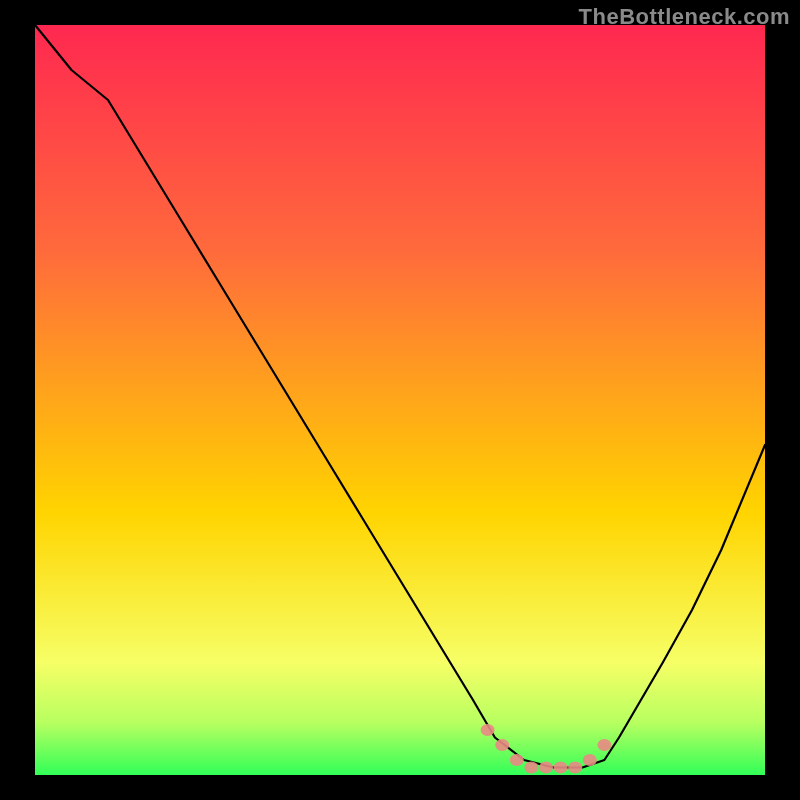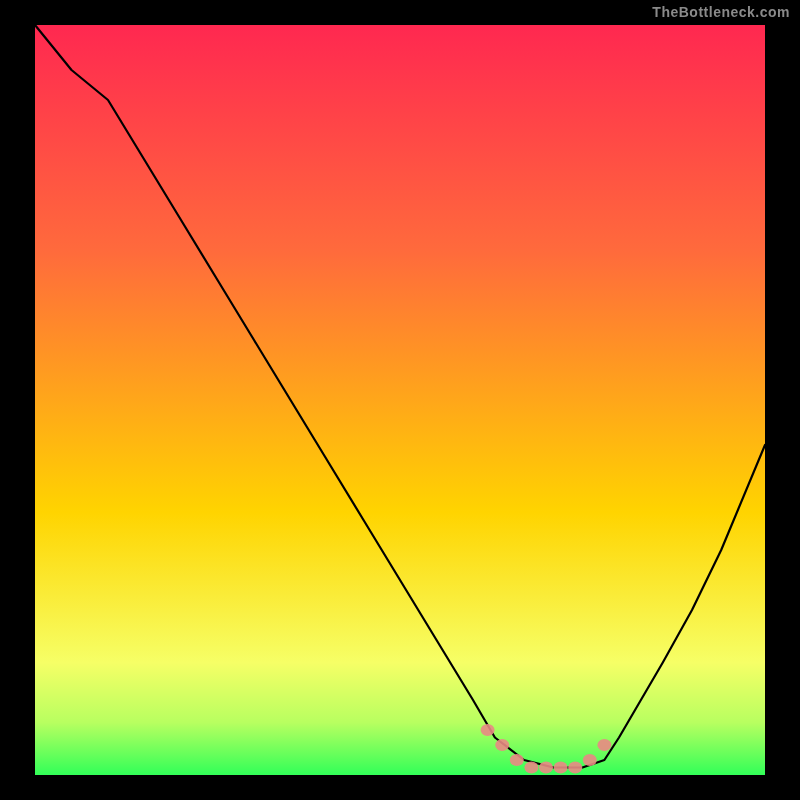--- a/index.html
+++ b/index.html
@@ -13,21 +13,21 @@
   .container {
     position: relative;
     width: 800px;
     height: 800px;
   }
   .watermark {
     position: absolute;
     top: 4px;
     right: 10px;
     font-family: Arial, Helvetica, sans-serif;
-    font-size: 14px;
+    font-size: 22px;
     font-weight: bold;
     color: #8a8a8a;
     letter-spacing: 0.5px;
     z-index: 5;
   }
   svg.chart {
     position: absolute;
     left: 0;
     top: 0;
   }

